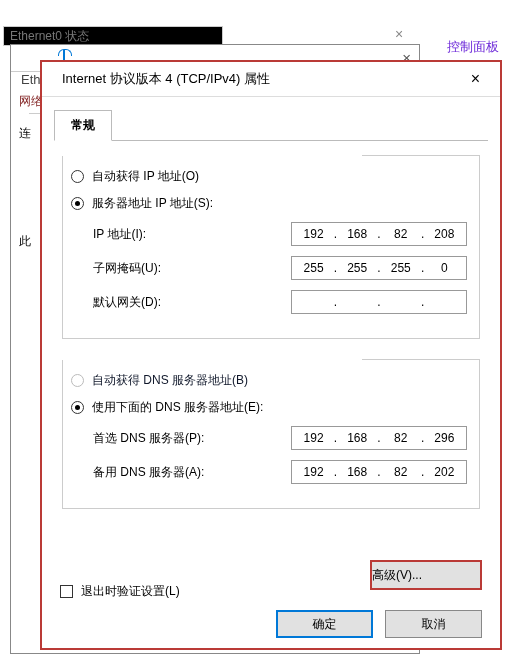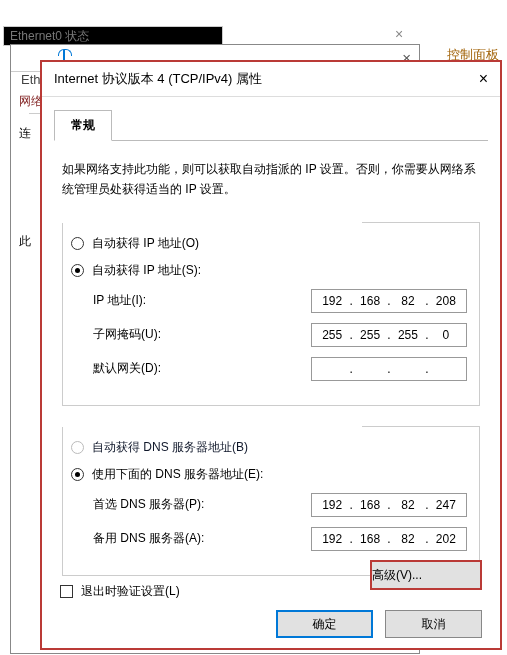--- a/index.html
+++ b/index.html
@@ -2,21 +2,21 @@
 <html><head>
 <meta charset="utf-8">
 <style>
   * { box-sizing: border-box; font-family: "Microsoft YaHei", "Segoe UI", sans-serif; }
   html, body { margin: 0; padding: 0; width: 507px; height: 655px; background: #fff; overflow: hidden; }
   body { position: relative; font-size: 12px; color: #000; }
 
   
   .bg-win1 { position: absolute; left: 3px; top: 26px; width: 220px; height: 20px; border: 1px solid #ccc; background: #000000; display: flex; align-items: center; padding: 0 6px; color: #777; }
   .bg-x1 { position: absolute; left: 390px; top: 26px; width: 18px; text-align: center; color: #888; font-size: 14px; }
-  .bg-title { position: absolute; right: 0; top: 46px; width: 60px; color: #a16207; font-size: 13px; }
+  .bg-title { position: absolute; right: 0; top: 38px; width: 60px; color: #6d28d9; font-size: 13px; }
 
   .bg-win2 { position: absolute; left: 10px; top: 44px; width: 410px; height: 610px; border: 1px solid #888; background: #fff; }
   .bg-win2-title { position: absolute; left: 10px; top: 4px; display: flex; align-items: center; gap: 6px; color: #444; font-size: 13px; flex-direction: column; }
   .bg-win2-title .net-icon {
     width: 14px; height: 16px;
     display: inline-block;
     background: linear-gradient(#0078d7,#0078d7) center/2px 14px no-repeat,
                 radial-gradient(circle at 50% 100%, #888 2px, transparent 3px);
     position: relative;
   }
@@ -28,21 +28,21 @@
   .bg-label1 { position: absolute; left: 8px; top: 48px; color: #7f1d1d; }
   .bg-label2 { position: absolute; left: 8px; top: 80px; color: #000; }
   .bg-label3 { position: absolute; left: 8px; top: 188px; color: #000; }
   .bg-group-line { position:absolute; left:18px; top:68px; right:12px; border-top:1px solid #ccc;}
 
   
   .dlg {
     position: absolute; left: 40px; top: 60px; width: 462px; height: 590px;
     border: 2px solid #ba3a36; background: #fff;
   }
-  .dlg-titlebar { height: 34px; display: flex; align-items: center; padding: 0 12px; font-size: 13px; }
+  .dlg-titlebar { height: 34px; display: flex; align-items: center; padding: 0 20px; font-size: 13px; }
   .dlg-title { flex: 1; }
   .dlg-close { font-size: 16px; color: #000; line-height: 1; cursor: default; }
   .dlg-sep { border-top: 1px solid #ddd; }
 
   .tabs { display: flex; margin: 12px 0 0 12px; }
   .tab {
     padding: 6px 16px; border: 1px solid #bbb; background: #fff; font-size: 12px;
     border-bottom: 1px solid #fff; position: relative; top: 1px; z-index: 2; font-weight: bold;
   }
   .tab-strip { border-bottom: 1px solid #bbb; margin: 0 12px; }
@@ -60,21 +60,21 @@
   .radio-row.disabled { color: #0f172a; }
   .radio {
     width: 13px; height: 13px; border: 1px solid #333; border-radius: 50%; margin-right: 8px; display: inline-flex; align-items: center; justify-content: center; background:#fff;
   }
   .radio.disabled { border-color: #bbb; }
   .radio .dot { width: 5px; height: 5px; background: #000; border-radius: 50%; }
 
   .field-row { display: flex; align-items: center; margin: 5px 0 10px 18px; }
   .field-label { flex: 1; }
   .ip-box {
-    width: 156px; height: 24px; border: 1px solid #999; display: flex; align-items: center; justify-content: space-around; font-size: 12px; padding: 0 4px; background:#fff;
+    width: 176px; height: 24px; border: 1px solid #999; display: flex; align-items: center; justify-content: space-around; font-size: 12px; padding: 0 4px; background:#fff;
   }
   .ip-box .oct { width: 30px; text-align: center; }
   .ip-box .dot { color: #000; }
 
   .checkbox-row { display: flex; align-items: center; margin-top: 4px; }
   .checkbox { width: 13px; height: 13px; border: 1px solid #333; margin-right: 8px; background:#fff;}
 
   .adv-btn {
     position: absolute; right: 18px; bottom: 58px;
     width: 112px; height: 30px; border: 2px solid #ba3a36; background: #e1e1e1;
@@ -121,32 +121,31 @@
     <div class="dlg-close">×</div>
   </div>
   <div class="dlg-sep"></div>
 
   <div class="tabs">
     <div class="tab">常规</div>
   </div>
   <div class="tab-strip"></div>
 
   <div class="panel">
-    <div class="desc">如果网络支持此功能，则可以获取自动指派的 IP 设置。否则，你需要从网络系统管理员处获得适当的 IP 设置。</div>
 
     <div class="group group-border-cut">
       <div class="radio-row">
         <span class="radio"></span>
         <span>自动获得 IP 地址(O)</span>
       </div>
       <div class="radio-row">
         <span class="radio">
             <span class="dot"></span>
           </span>
-        <span>自动获得 IP 地址(S):</span>
+        <span>服务器地址 IP 地址(S):</span>
       </div>
 
       <div class="field-row">
         <div class="field-label">IP 地址(I):</div>
         <div class="ip-box">
           <span class="oct">192</span>
             <span class="dot">.</span>
           <span class="oct">168</span>
             <span class="dot">.</span>
           <span class="oct">82</span>
@@ -196,21 +195,21 @@
 
       <div class="field-row">
         <div class="field-label">首选 DNS 服务器(P):</div>
         <div class="ip-box">
           <span class="oct">192</span>
             <span class="dot">.</span>
           <span class="oct">168</span>
             <span class="dot">.</span>
           <span class="oct">82</span>
             <span class="dot">.</span>
-          <span class="oct">247</span>
+          <span class="oct">296</span>
         </div>
       </div>
 
       <div class="field-row">
         <div class="field-label">备用 DNS 服务器(A):</div>
         <div class="ip-box">
           <span class="oct">192</span>
             <span class="dot">.</span>
           <span class="oct">168</span>
             <span class="dot">.</span>

